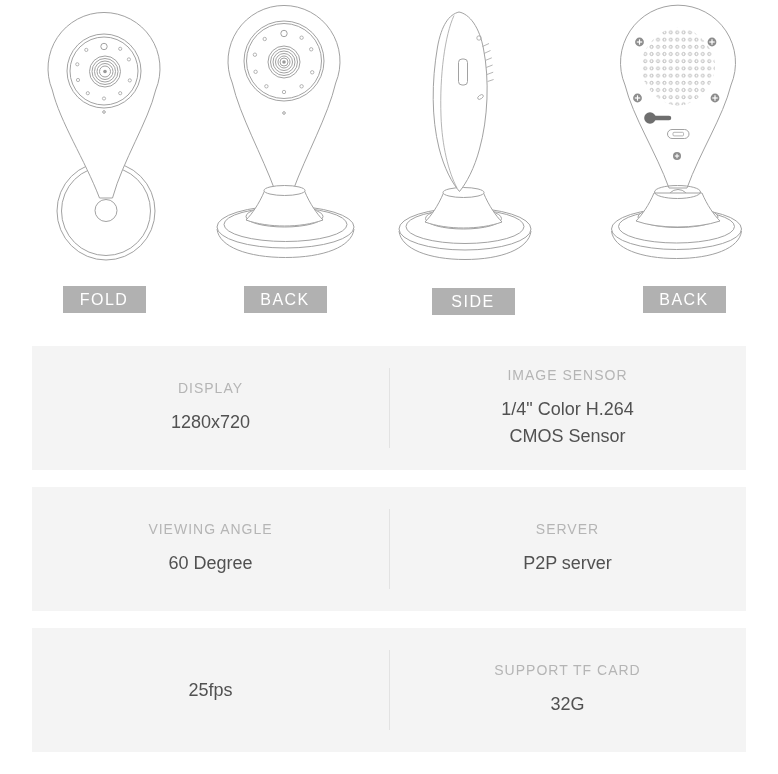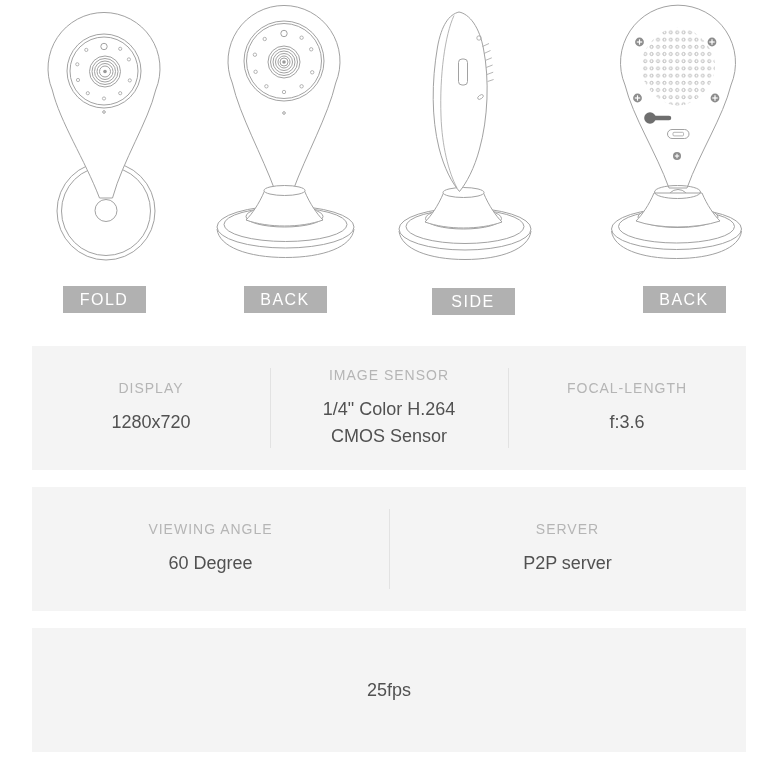--- a/index.html
+++ b/index.html
@@ -184,37 +184,37 @@
     <div class="spec-row">
       <div class="spec-cell">
         <div class="cell-label">DISPLAY</div>
         <div class="cell-value">1280x720</div>
       </div>
       <div class="spec-cell">
         <div class="cell-label">IMAGE SENSOR</div>
         <div class="cell-value">1/4" Color H.264
 CMOS Sensor</div>
       </div>
-      <div class="spec-cell">
-        <div class="cell-label">FOCAL-LENGTH</div>
-        <div class="cell-value">f:3.6</div>
-      </div>
     </div>
 
     <div class="spec-row">
       <div class="spec-cell">
         <div class="cell-label">VIEWING ANGLE</div>
         <div class="cell-value">60 Degree</div>
       </div>
       <div class="spec-cell">
         <div class="cell-label">SERVER</div>
         <div class="cell-value">P2P server</div>
       </div>
     </div>
 
     <div class="spec-row">
       <div class="spec-cell">
         <div class="cell-value">25fps</div>
       </div>
+      <div class="spec-cell">
+        <div class="cell-label">SUPPORT TF CARD</div>
+        <div class="cell-value">32G</div>
+      </div>
     </div>
 
   </div>
 </div>
 
 </body></html>

